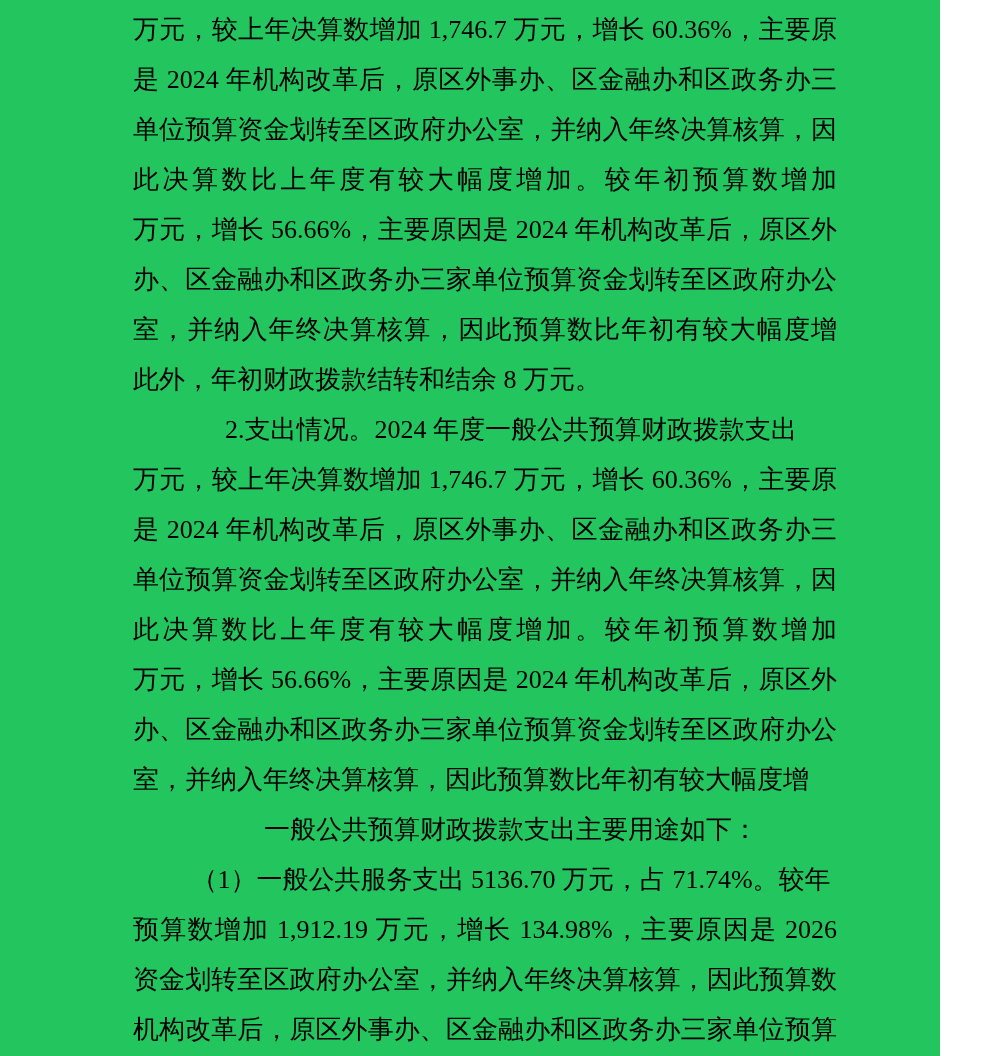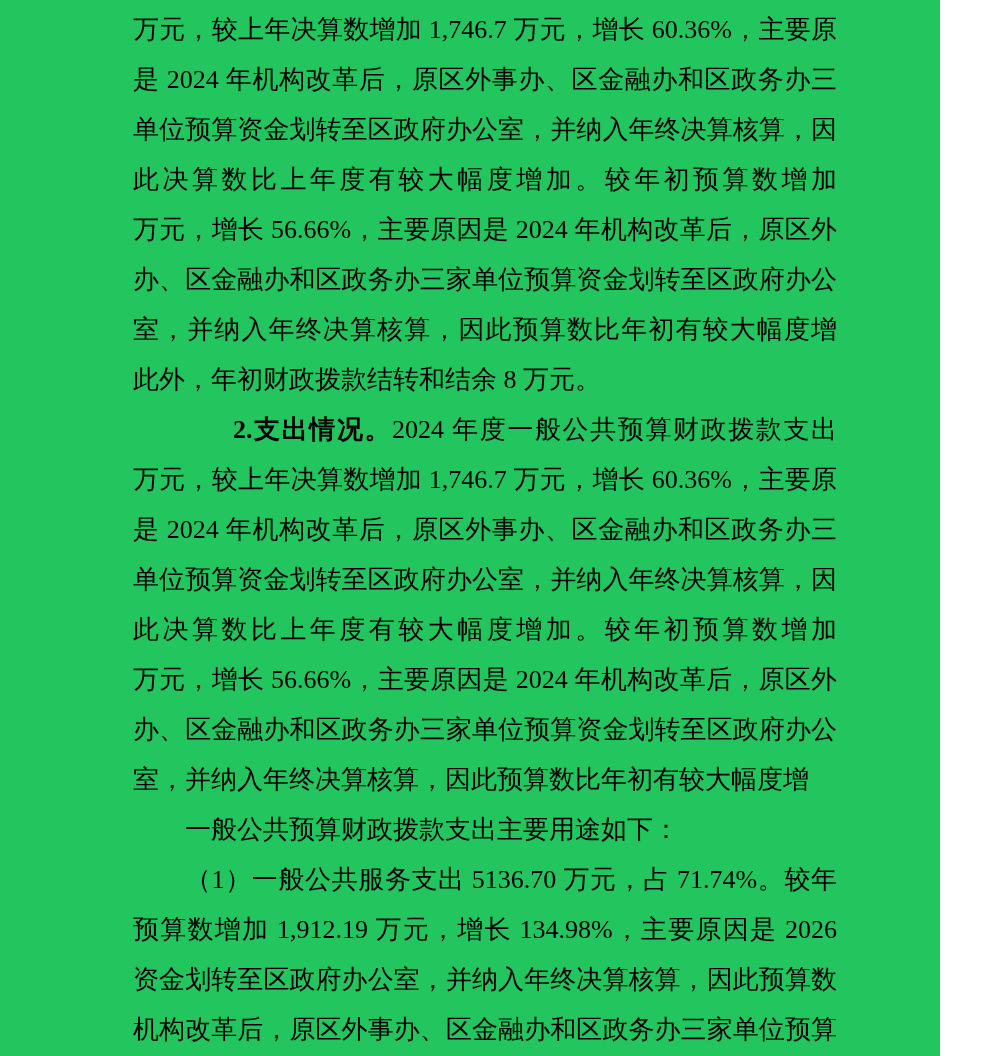--- a/index.html
+++ b/index.html
@@ -27,24 +27,24 @@
     white-space: normal;
   }
   
   .jl {
     text-align: justify;
     text-align-last: justify;
   }
   
   .indent {
     text-indent: 2em;
+    text-align: center;
   }
   .bold {
-    font-weight: bold;
-    margin-left: 48px;
+    font-weight: normal;
   }
 </style>
 </head>
 <body>
 
 <div class="page">
 
   <div class="line jl">万元，较上年决算数增加 1,746.7 万元，增长 60.36%，主要原因</div>
   <div class="line jl">是 2024 年机构改革后，原区外事办、区金融办和区政务办三家</div>
   <div class="line jl">单位预算资金划转至区政府办公室，并纳入年终决算核算，因</div>

